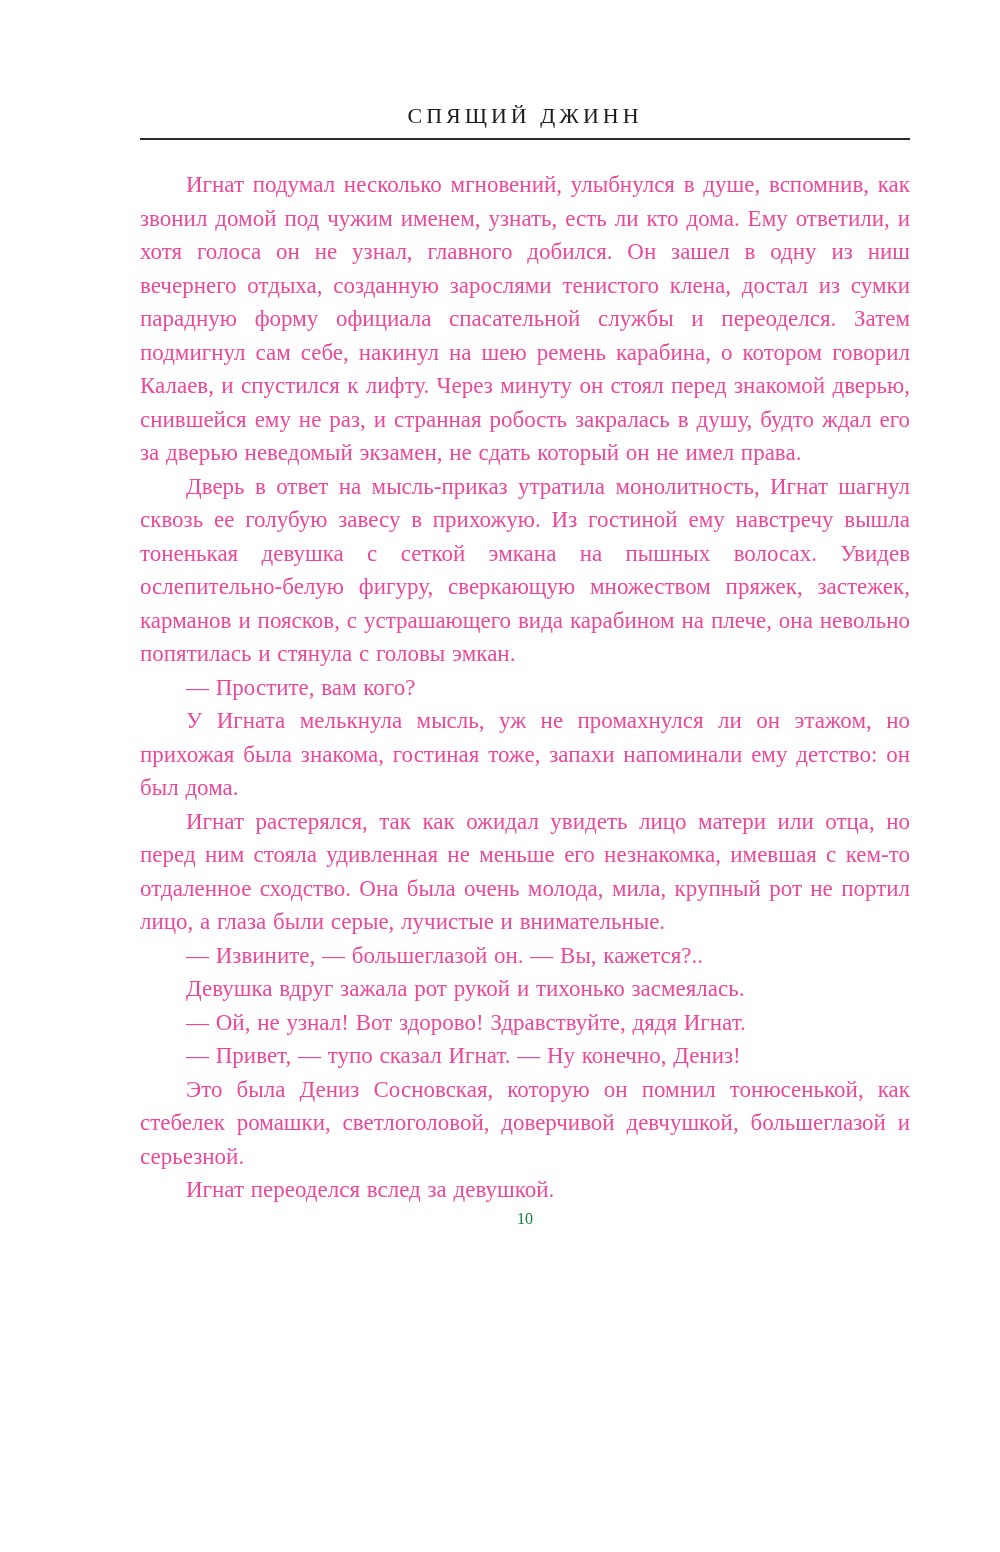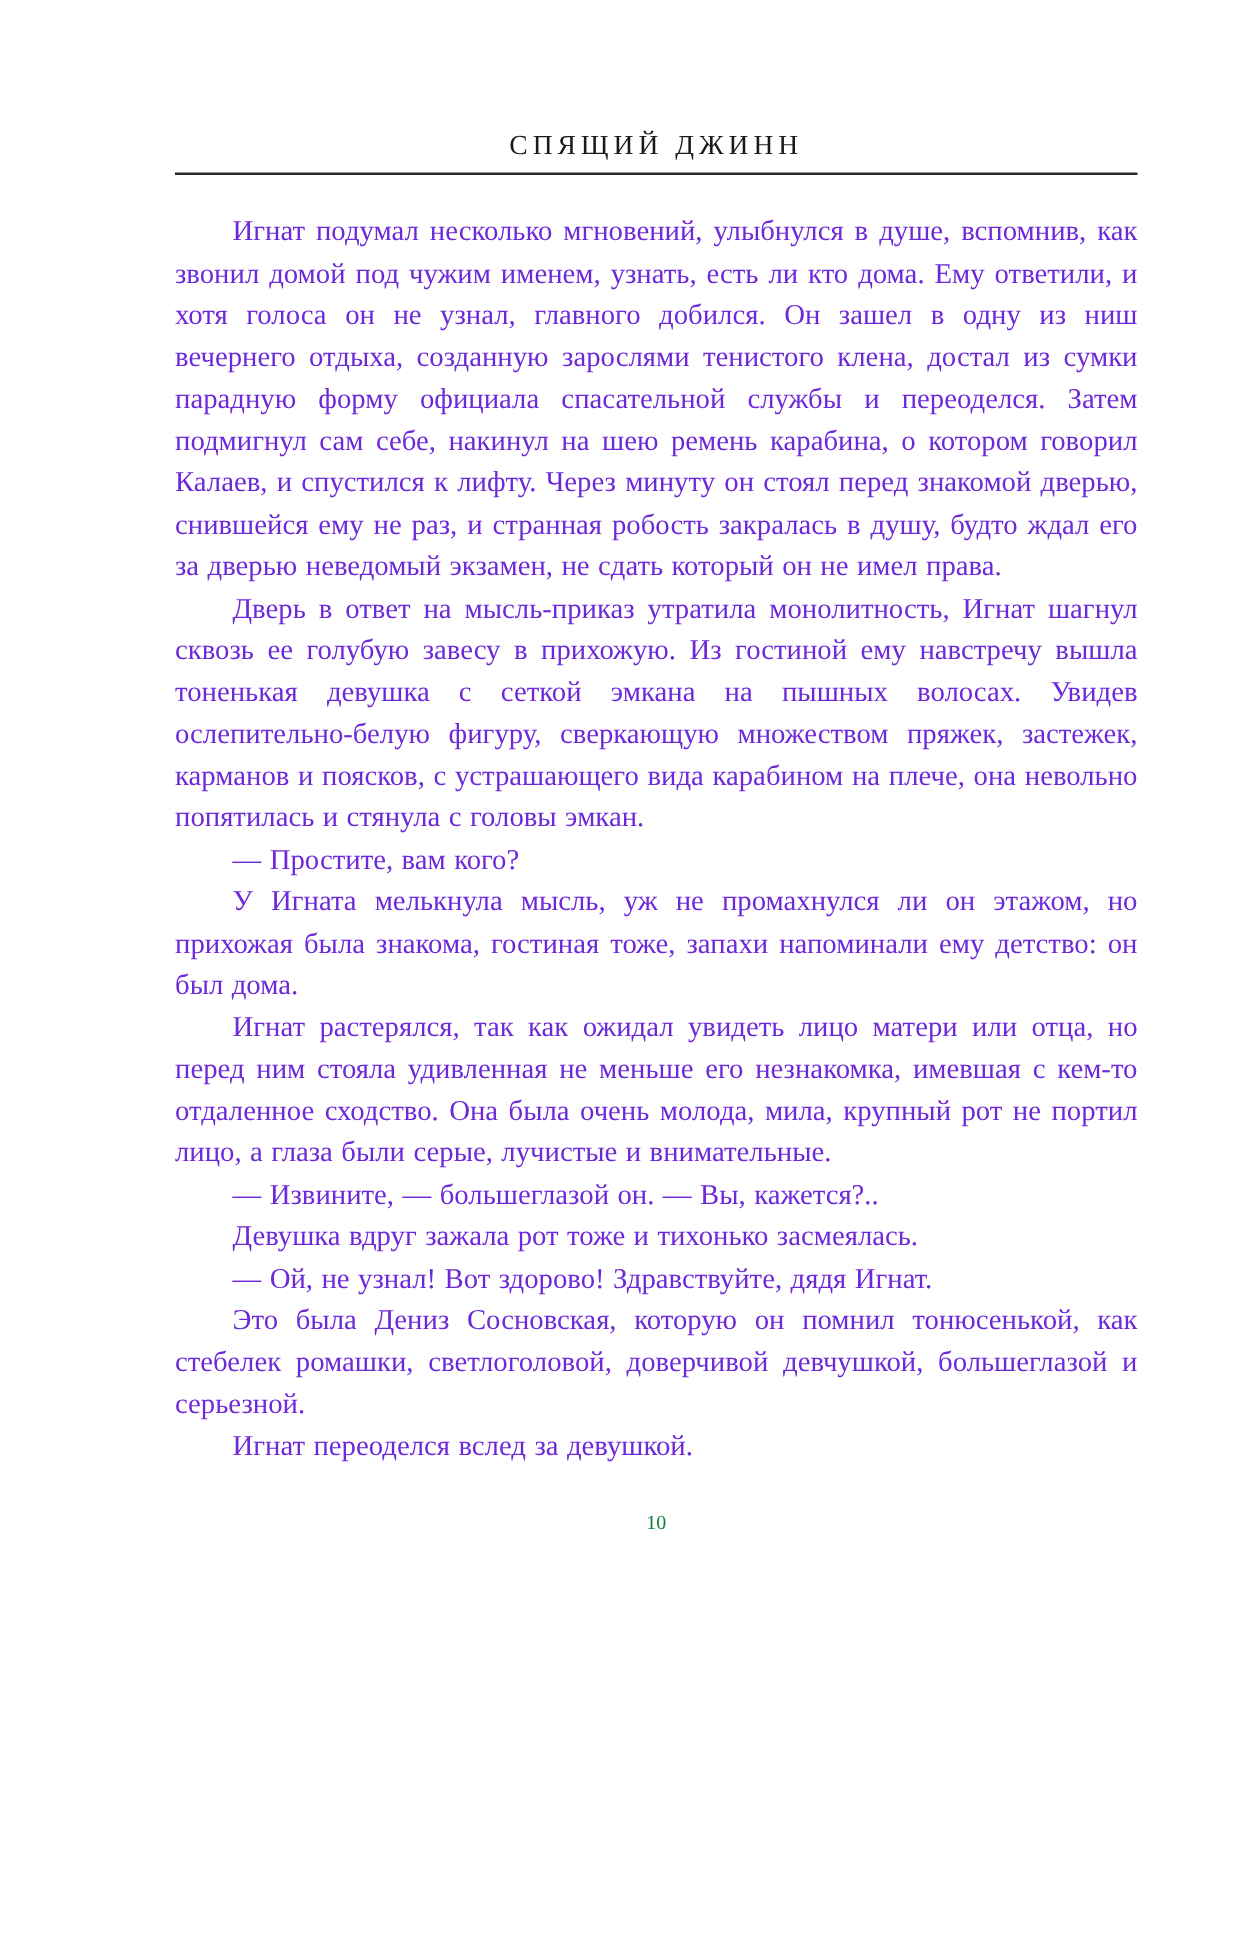--- a/index.html
+++ b/index.html
@@ -35,21 +35,21 @@
     border: none;
     border-top: 2px solid #2a2a2a;
     margin: 9px 0 0 0;
     height: 0;
   }
   .body-text {
     margin-top: 28px;
     font-size: 23px;
     line-height: 33.5px;
     text-align: justify;
-    color: #6d28d9;
+    color: #ec4899;
   }
   .body-text p {
     margin: 0;
     padding: 0;
     text-indent: 46px;
     word-spacing: 1px;
   }
   .page-number {
     position: absolute;
     left: 0;
@@ -70,21 +70,22 @@
     <hr class="header-rule">
   </div>
 
   <div class="body-text">
     <p>Игнат подумал несколько мгновений, улыбнулся в душе, вспомнив, как звонил домой под чужим именем, узнать, есть ли кто дома. Ему ответили, и хотя голоса он не узнал, главного добился. Он зашел в одну из ниш вечернего отдыха, созданную зарослями тенистого клена, достал из сумки парадную форму официала спасательной службы и переоделся. Затем подмигнул сам себе, накинул на шею ремень карабина, о котором говорил Калаев, и спустился к лифту. Через минуту он стоял перед знакомой дверью, снившейся ему не раз, и странная робость закралась в душу, будто ждал его за дверью неведомый экзамен, не сдать который он не имел права.</p>
     <p>Дверь в ответ на мысль-приказ утратила монолитность, Игнат шагнул сквозь ее голубую завесу в прихожую. Из гостиной ему навстречу вышла тоненькая девушка с сеткой эмкана на пышных волосах. Увидев ослепительно-белую фигуру, сверкающую множеством пряжек, застежек, карманов и поясков, с устрашающего вида карабином на плече, она невольно попятилась и стянула с головы эмкан.</p>
     <p>— Простите, вам кого?</p>
     <p>У Игната мелькнула мысль, уж не промахнулся ли он этажом, но прихожая была знакома, гостиная тоже, запахи напоминали ему детство: он был дома.</p>
     <p>Игнат растерялся, так как ожидал увидеть лицо матери или отца, но перед ним стояла удивленная не меньше его незнакомка, имевшая с кем-то отдаленное сходство. Она была очень молода, мила, крупный рот не портил лицо, а глаза были серые, лучистые и внимательные.</p>
     <p>— Извините, — большеглазой он. — Вы, кажется?..</p>
-    <p>Девушка вдруг зажала рот тоже и тихонько засмеялась.</p>
+    <p>Девушка вдруг зажала рот рукой и тихонько засмеялась.</p>
     <p>— Ой, не узнал! Вот здорово! Здравствуйте, дядя Игнат.</p>
+    <p>— Привет, — тупо сказал Игнат. — Ну конечно, Дениз!</p>
     <p>Это была Дениз Сосновская, которую он помнил тонюсенькой, как стебелек ромашки, светлоголовой, доверчивой девчушкой, большеглазой и серьезной.</p>
     <p>Игнат переоделся вслед за девушкой.</p>
   </div>
 
   <div class="page-number">10</div>
 
 </div>
 
 </body></html>

